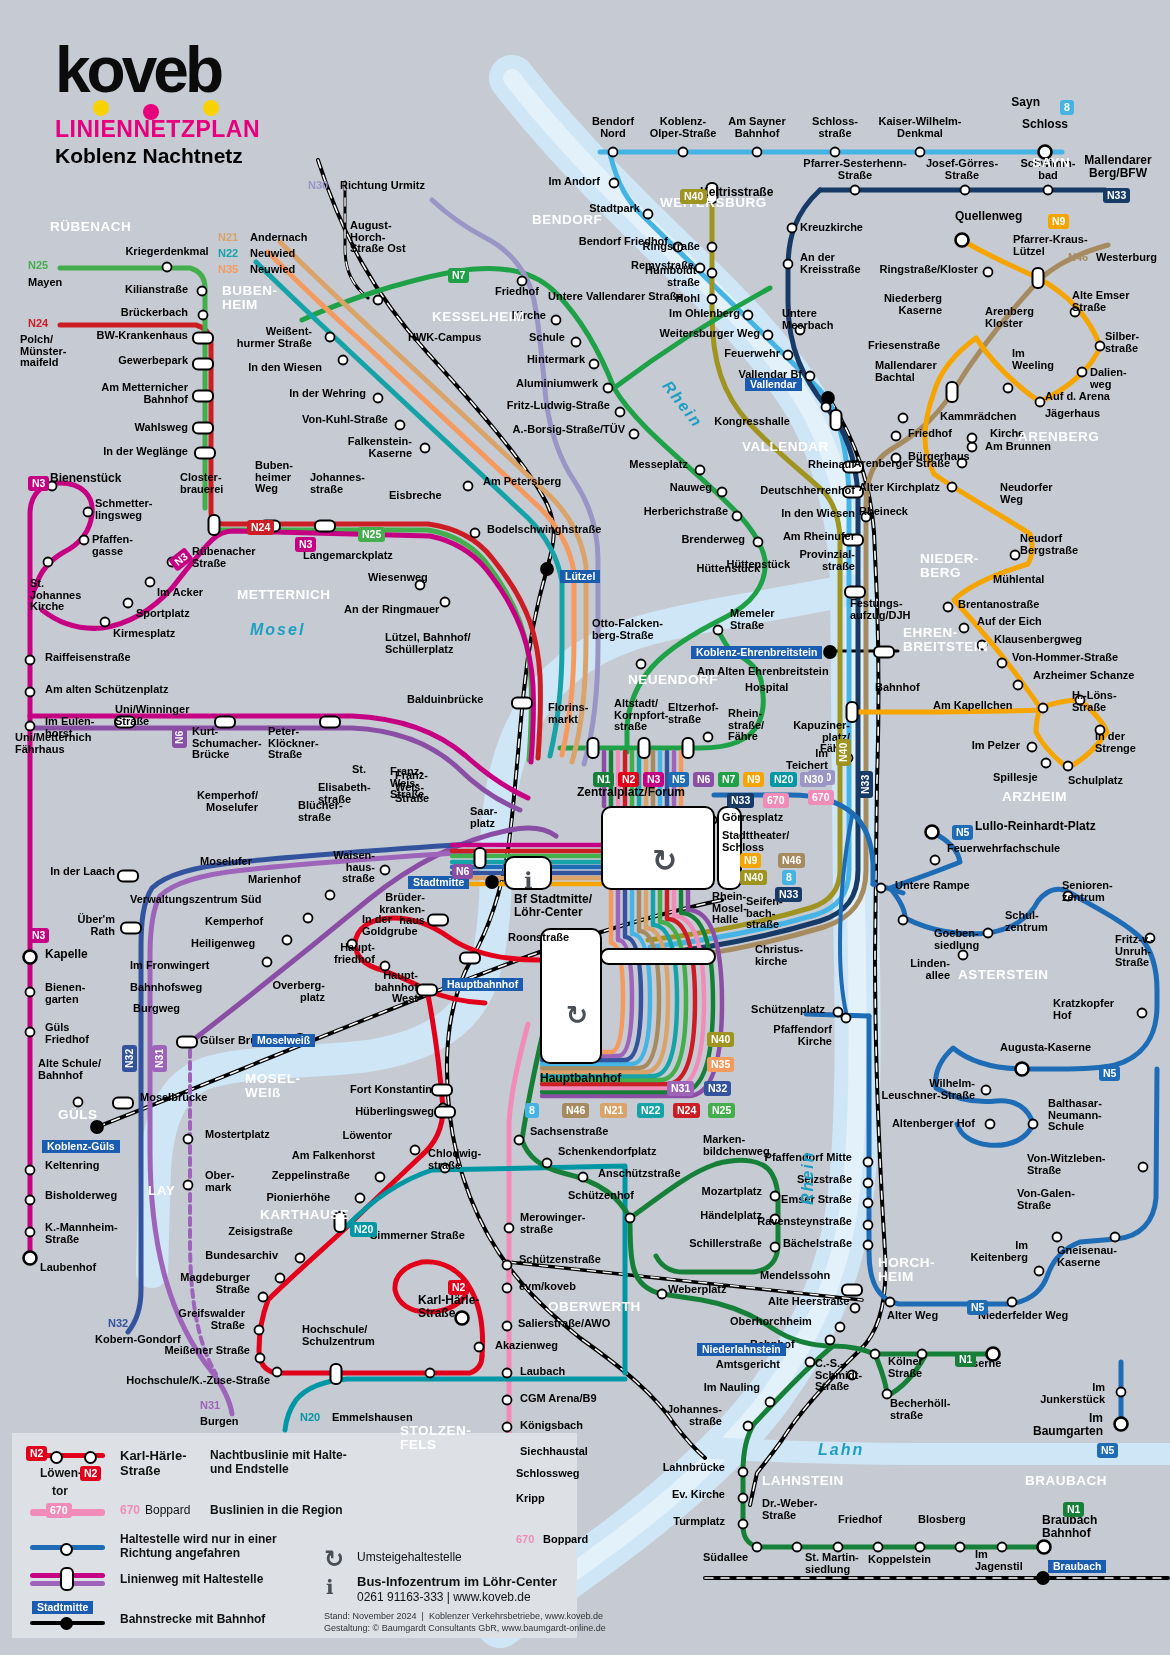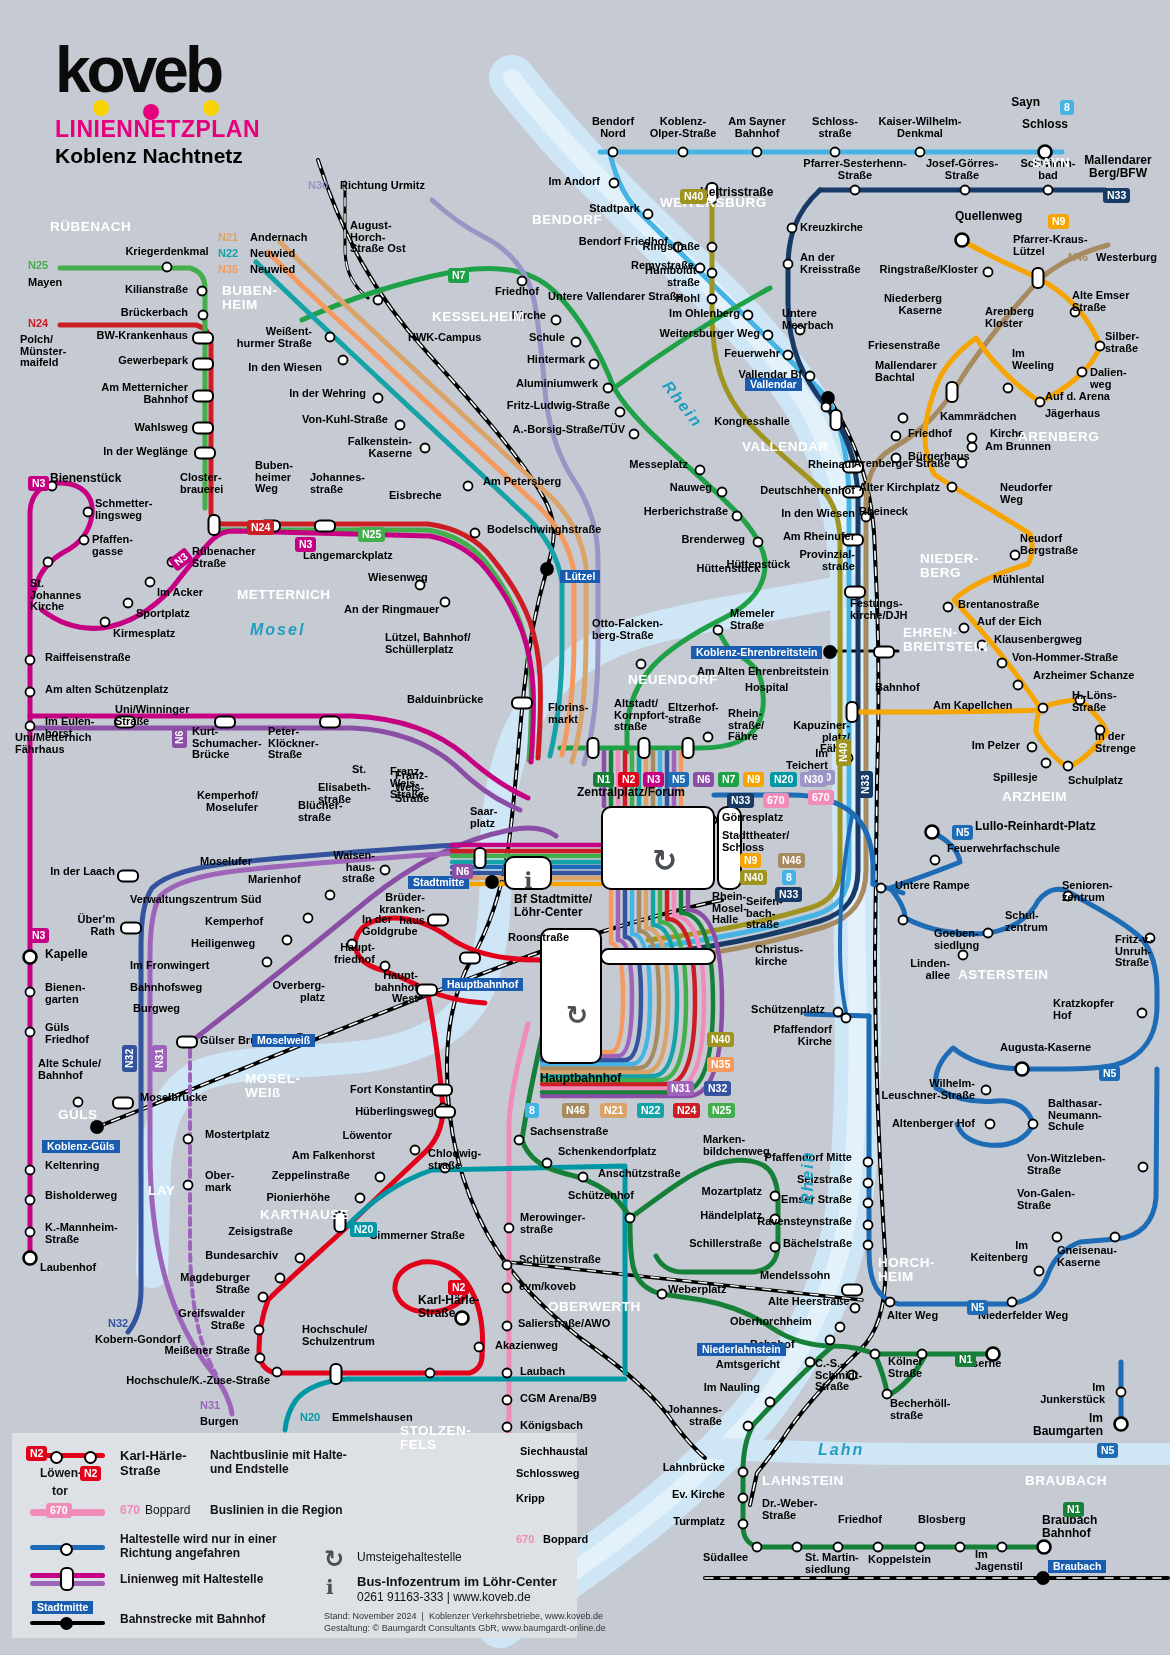--- a/index.html
+++ b/index.html
@@ -488,21 +488,21 @@
     <div class="lbl s" style="left: 1033px; top: 670px;">Arzheimer Schanze</div>
     <div class="lbl s" style="left: 1072px; top: 690px;">H.-Löns-
 Straße</div>
     <div class="lbl s" style="left: 1095px; top: 731px;">In der
 Strenge</div>
     <div class="lbl s" style="left: 1020px; top: 740px; transform: translateX(-100%); text-align: right;">Im Pelzer</div>
     <div class="lbl s" style="left: 993px; top: 772px;">Spillesje</div>
     <div class="lbl s" style="left: 1068px; top: 775px;">Schulplatz</div>
     <div class="lbl s" style="left: 933px; top: 700px;">Am Kapellchen</div>
     <div class="lbl s" style="left: 850px; top: 598px;">Festungs-
-kirche/DJH</div>
+aufzug/DJH</div>
     <div class="lbl s" style="left: 790px; top: 559px; transform: translateX(-100%); text-align: right;">Hüttenstück</div>
     <div class="lbl s" style="left: 855px; top: 459px; transform: translateX(-100%); text-align: right;">Rheinauf</div>
     <div class="lbl s" style="left: 855px; top: 485px; transform: translateX(-100%); text-align: right;">Deutschherrenhof</div>
     <div class="lbl s" style="left: 855px; top: 508px; transform: translateX(-100%); text-align: right;">In den Wiesen</div>
     <div class="lbl s" style="left: 855px; top: 531px; transform: translateX(-100%); text-align: right;">Am Rheinufer</div>
     <div class="lbl s" style="left: 855px; top: 549px; transform: translateX(-100%); text-align: right;">Provinzial-
 straße</div>
     <div class="lbl s" style="left: 828px; top: 748px; transform: translateX(-100%); text-align: right;">Im
 Teichert</div>
     <div class="lbl s" style="left: 850px; top: 720px; transform: translateX(-100%); text-align: right;">Kapuziner-

